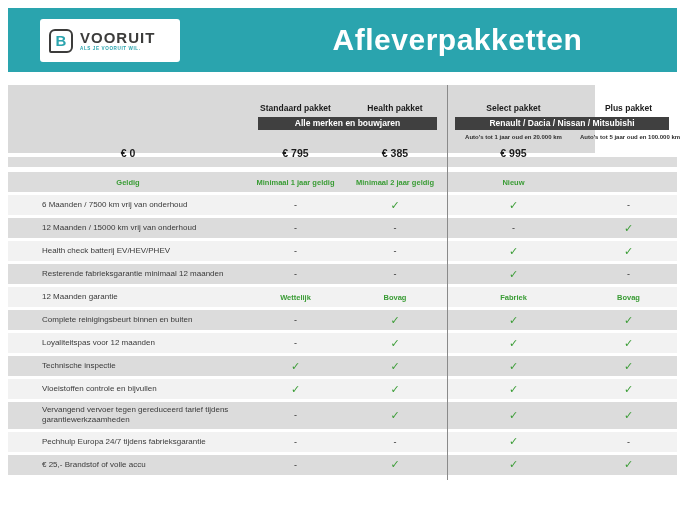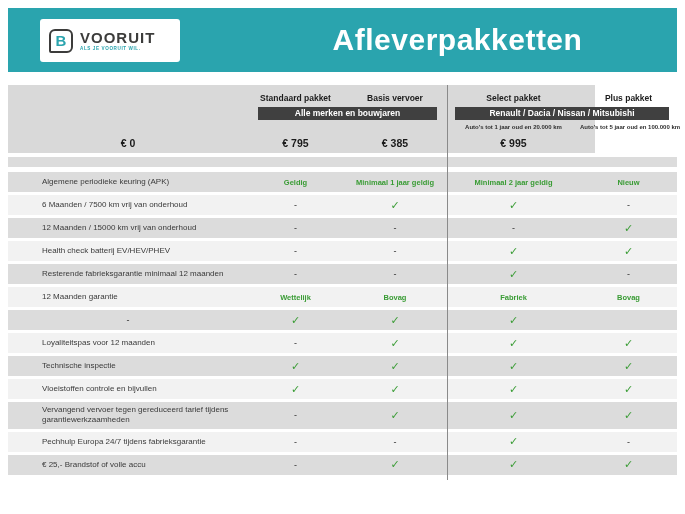--- a/index.html
+++ b/index.html
@@ -15,21 +15,21 @@
   .logo-mark span{color:var(--teal,#2AA4AE);font-weight:bold;font-size:15px;line-height:1;}
   .logo-brand{font-weight:bold;font-size:15px;letter-spacing:1px;color:#3C3C3B;line-height:1.05;}
   .logo-tagline{font-size:4.6px;font-weight:bold;letter-spacing:.6px;color:var(--teal,#2AA4AE);margin-top:1px;}
   .page-title{position:absolute;left:230px;right:0;top:0;height:48px;line-height:64px;text-align:center;
               color:#fff;font-weight:bold;font-size:30px;margin:0;letter-spacing:.5px;}
 
   
   .grid{display:grid;grid-template-columns:240px 95px 104px 133px 97px;align-items:center;}
 
   
-  .thead{position:absolute;left:8px;top:85px;width:587px;height:68px;background:#D9D9D9;box-sizing:border-box;padding-top:5px;}
+  .thead{position:absolute;left:8px;top:85px;width:587px;height:68px;background:#D9D9D9;box-sizing:border-box;padding-top:15px;}
   .colnames{height:16px;}
   .colname{font-weight:bold;font-size:8.5px;color:#1c1c1c;text-align:center;}
   .colname.c1{grid-column:2;} .colname.c2{grid-column:3;} .colname.c3{grid-column:4;} .colname.c4{grid-column:5;}
   .bannerrow{height:15px;}
   .banner{background:#404040;color:#fff;font-weight:bold;font-size:8.5px;text-align:center;
           height:13px;line-height:13px;white-space:nowrap;overflow:hidden;}
   .banner-left{grid-column:2/4;margin:0 10px;}
   .banner-right{grid-column:4/6;margin:0 8px;}
   .subnotes{height:11px;}
   .subnote{font-size:6px;font-weight:bold;color:#2f2f2f;text-align:center;white-space:nowrap;}
@@ -66,21 +66,21 @@
         <div class="logo-brand">VOORUIT</div>
         <div class="logo-tagline">ALS JE VOORUIT WIL.</div>
       </div>
     </div>
     <h1 class="page-title">Afleverpakketten</h1>
   </div>
 
   <div class="thead">
     <div class="grid colnames">
       <div class="colname c1">Standaard pakket</div>
-      <div class="colname c2">Basis vervoer</div>
+      <div class="colname c2">Health pakket</div>
       <div class="colname c3">Select pakket</div>
       <div class="colname c4">Plus pakket</div>
     </div>
     <div class="grid bannerrow">
       <div class="banner banner-left">Alle merken en bouwjaren</div>
       <div class="banner banner-right">Renault / Dacia / Nissan / Mitsubishi</div>
     </div>
     <div class="grid subnotes">
       <div class="subnote s1">Auto's tot 1 jaar oud en 20.000 km</div>
       <div class="subnote s2">Auto's tot 5 jaar oud en 100.000 km</div>
@@ -90,21 +90,20 @@
       <div class="total-val">€ 795</div>
       <div class="total-val">€ 385</div>
       <div class="total-val">€ 995</div>
     </div>
   </div>
 
   <div class="tbody">
     <div class="spacer-row"></div>
     <div id="rows">
         <div class="grid row dark">
-          <div class="cell label">Algemene periodieke keuring (APK)</div>
           <div class="cell val word">Geldig</div>
           <div class="cell val word">Minimaal 1 jaar geldig</div>
           <div class="cell val word">Minimaal 2 jaar geldig</div>
           <div class="cell val word">Nieuw</div>
         </div>
         <div class="grid row light">
           <div class="cell label">6 Maanden / 7500 km vrij van onderhoud</div>
           <div class="cell val">-</div>
           <div class="cell val check">✓</div>
           <div class="cell val check">✓</div>
@@ -132,20 +131,21 @@
           <div class="cell val">-</div>
         </div>
         <div class="grid row light">
           <div class="cell label">12 Maanden  garantie</div>
           <div class="cell val word">Wettelijk</div>
           <div class="cell val word">Bovag</div>
           <div class="cell val word">Fabriek</div>
           <div class="cell val word">Bovag</div>
         </div>
         <div class="grid row dark">
+          <div class="cell label">Complete reinigingsbeurt binnen en buiten</div>
           <div class="cell val">-</div>
           <div class="cell val check">✓</div>
           <div class="cell val check">✓</div>
           <div class="cell val check">✓</div>
         </div>
         <div class="grid row light">
           <div class="cell label">Loyaliteitspas voor 12 maanden</div>
           <div class="cell val">-</div>
           <div class="cell val check">✓</div>
           <div class="cell val check">✓</div>

